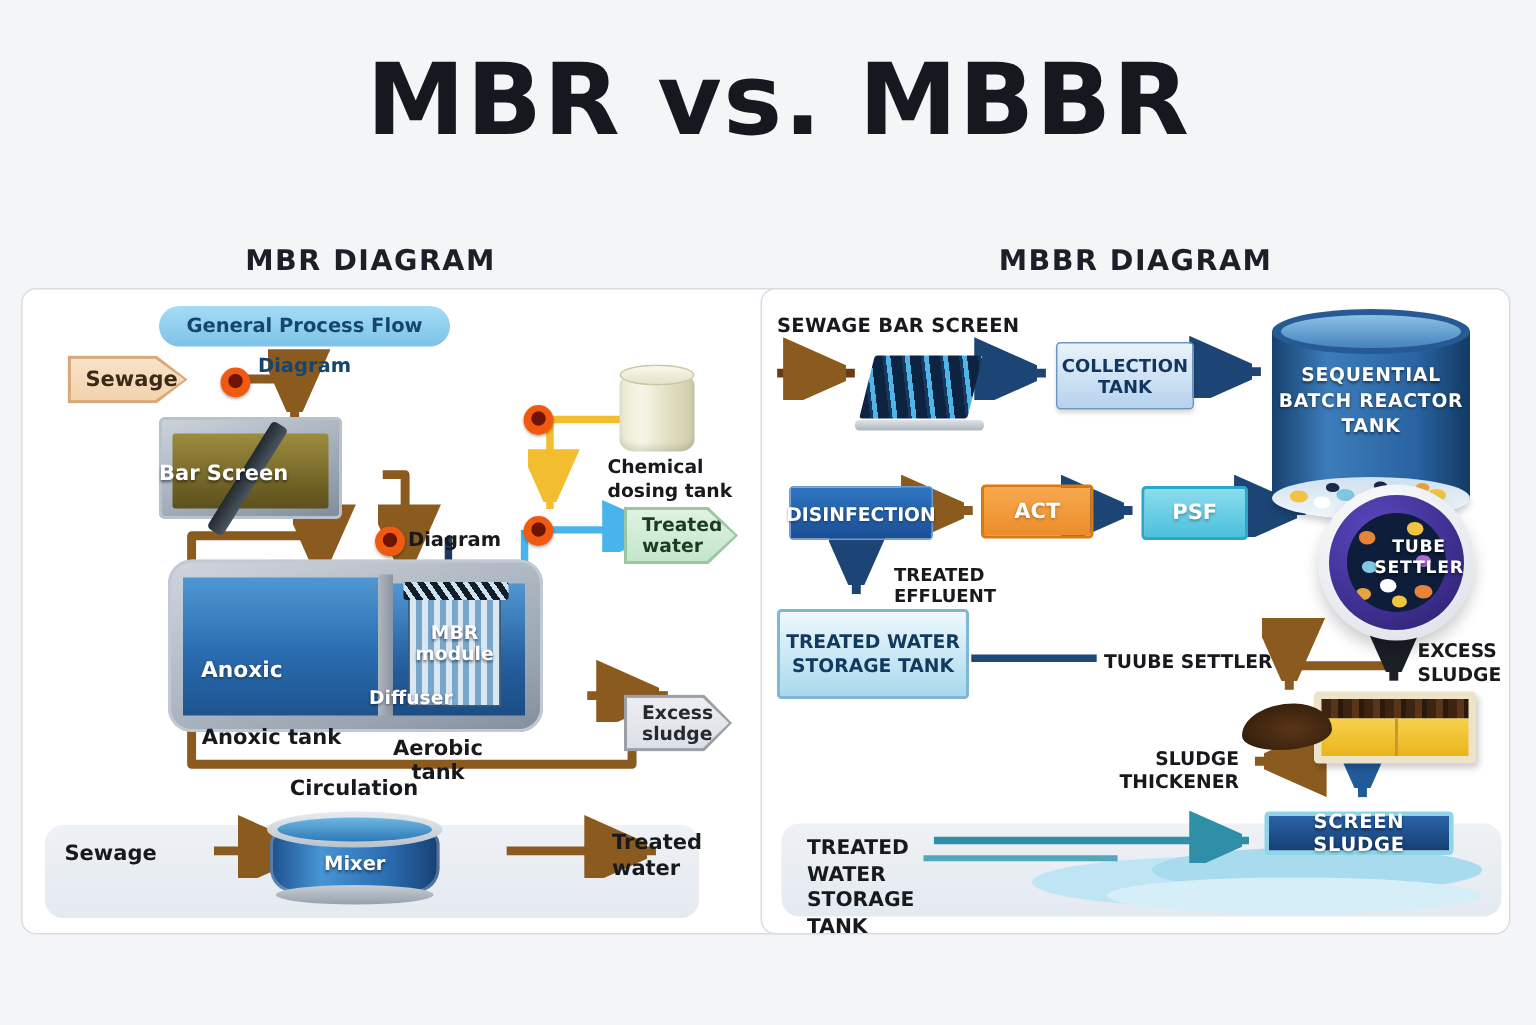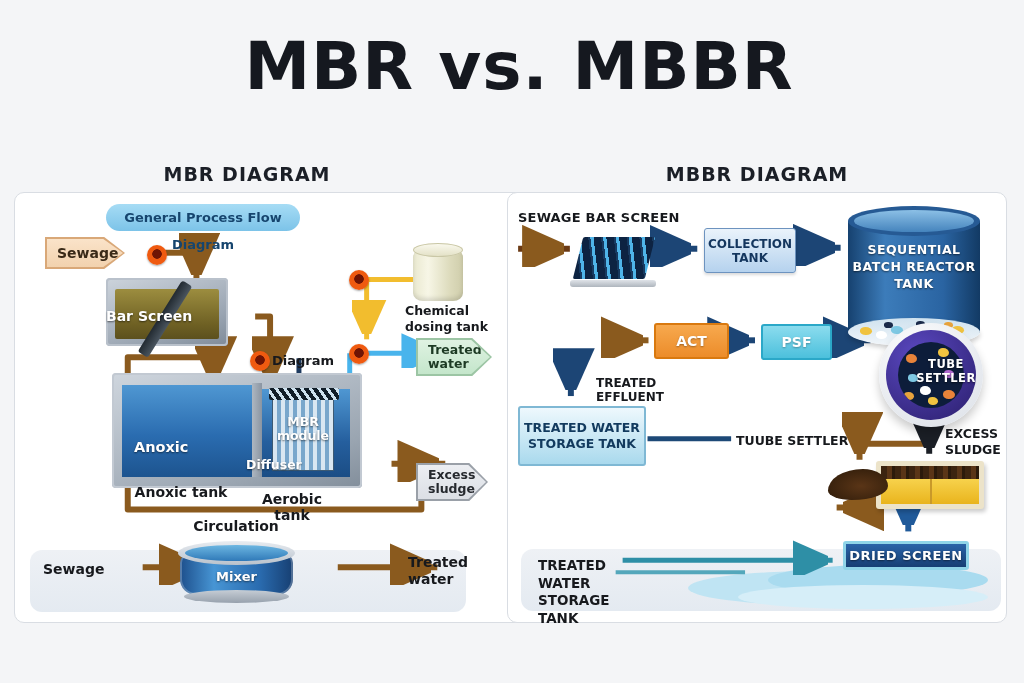--- a/index.html
+++ b/index.html
@@ -34,21 +34,21 @@
     box-shadow:0 1px 2px rgba(0,0,0,.35); }
 
   
   .barscreen-tank { left:91px; top:85px; width:122px; height:68px; border-radius:4px;
     background:linear-gradient(160deg,#cdd4dc,#99a4b1 70%,#7f8b99); box-shadow:inset 0 0 0 2px #b9c1cb; z-index:3; }
   .barscreen-water { position:absolute; left:9px; right:9px; top:11px; bottom:7px;
     background:linear-gradient(180deg,#9c8d3f,#6f6124 70%,#5c501d); border-radius:2px; }
   .barscreen-blade { position:absolute; left:44px; top:-12px; width:12px; height:84px; background:linear-gradient(90deg,#222a31,#4a555f); transform:rotate(32deg); border-radius:3px; }
   .barscreen-text { position:absolute; left:0; right:0; top:30px; text-align:left; font-size:14px; font-weight:700; }
 
-  .main-tank { left:97px; top:180px; width:250px; height:115px; border-radius:4px;
+  .main-tank { left:97px; top:180px; width:250px; height:115px; border-radius:16px;
     background:linear-gradient(160deg,#cfd6de,#9aa5b1 75%,#828e9b); box-shadow:inset 0 0 0 2px #c2c9d2; z-index:3; }
   .water-left { position:absolute; left:10px; top:12px; width:130px; height:92px;
     background:linear-gradient(180deg,#4f97d2,#2a6cb0 55%,#1d548f); }
   .tank-divider { position:absolute; left:140px; top:10px; width:10px; height:94px; background:linear-gradient(90deg,#aeb7c1,#8a95a2); }
   .water-right { position:absolute; left:150px; top:16px; width:88px; height:88px;
     background:linear-gradient(180deg,#4f97d2,#255f9e 60%,#1b4d85); }
   .mbr-module { position:absolute; left:160px; top:25px; width:62px; height:73px;
     background:repeating-linear-gradient(90deg,#d9e7f2 0 4px,#79a7cc 4px 8px); border:1px solid #3c5a74; }
   .mbr-hatch { position:absolute; left:-4px; top:-11px; width:70px; height:12px;
     background:repeating-linear-gradient(55deg,#111d28 0 4px,#cfe2ef 4px 7px); border-radius:2px; }
@@ -286,20 +286,21 @@
         <span class="dot" style="left:89px; top:13px; width:12px; height:8px; background:#7ec8e3;"></span>
         <span class="dot" style="left:104px; top:8px; width:12px; height:8px; background:#f0c340;"></span>
         <span class="dot" style="left:36px; top:4px; width:9px; height:6px; background:#1a2a4a;"></span>
         <span class="dot" style="left:68px; top:3px; width:9px; height:6px; background:#1a2a4a;"></span>
         <span class="dot" style="left:96px; top:4px; width:9px; height:6px; background:#e8a33d;"></span>
       </div>
       <div class="sbr-top"></div>
       <div class="sbr-text whitetext">SEQUENTIAL BATCH REACTOR TANK</div>
     </div>
 
+    <div class="box box-disinfection">DISINFECTION</div>
     <div class="box box-act">ACT</div>
     <div class="box box-psf">PSF</div>
 
     <div class="settler">
       <div class="settler-ring"></div>
       <div class="settler-core">
         <span class="dot" style="left:8px; top:12px; width:11px; height:9px; background:#e8833a;"></span>
         <span class="dot" style="left:40px; top:6px; width:11px; height:9px; background:#f0c340;"></span>
         <span class="dot" style="left:22px; top:44px; width:11px; height:9px; background:#ffffff;"></span>
         <span class="dot" style="left:45px; top:48px; width:12px; height:9px; background:#e8833a;"></span>
@@ -318,19 +319,20 @@
     <div class="lbl" style="left:228px; top:240px; width:120px; font-size:12.5px;">TUUBE SETTLER</div>
 
     <div class="lbl" style="left:437px; top:233px; width:62px; font-size:12.5px; line-height:1.3;">EXCESS SLUDGE</div>
 
     <div class="thickener">
       <div class="thick-sludge"></div>
       <div class="thick-body"></div>
     </div>
     <div class="pile"></div>
 
-
-    <div class="box box-dried">DRIED SCREEN</div>
+    <div class="lbl" style="left:192px; top:305px; width:126px; text-align:right; font-size:12.5px;">SLUDGE THICKENER</div>
+
+    <div class="box box-dried">SCREEN SLUDGE</div>
 
     <div class="lbl" style="left:30px; top:364px; width:100px; font-size:13.5px; line-height:1.3;">TREATED WATER STORAGE TANK</div>
   </div>
 
 </div>
 
 </body></html>

